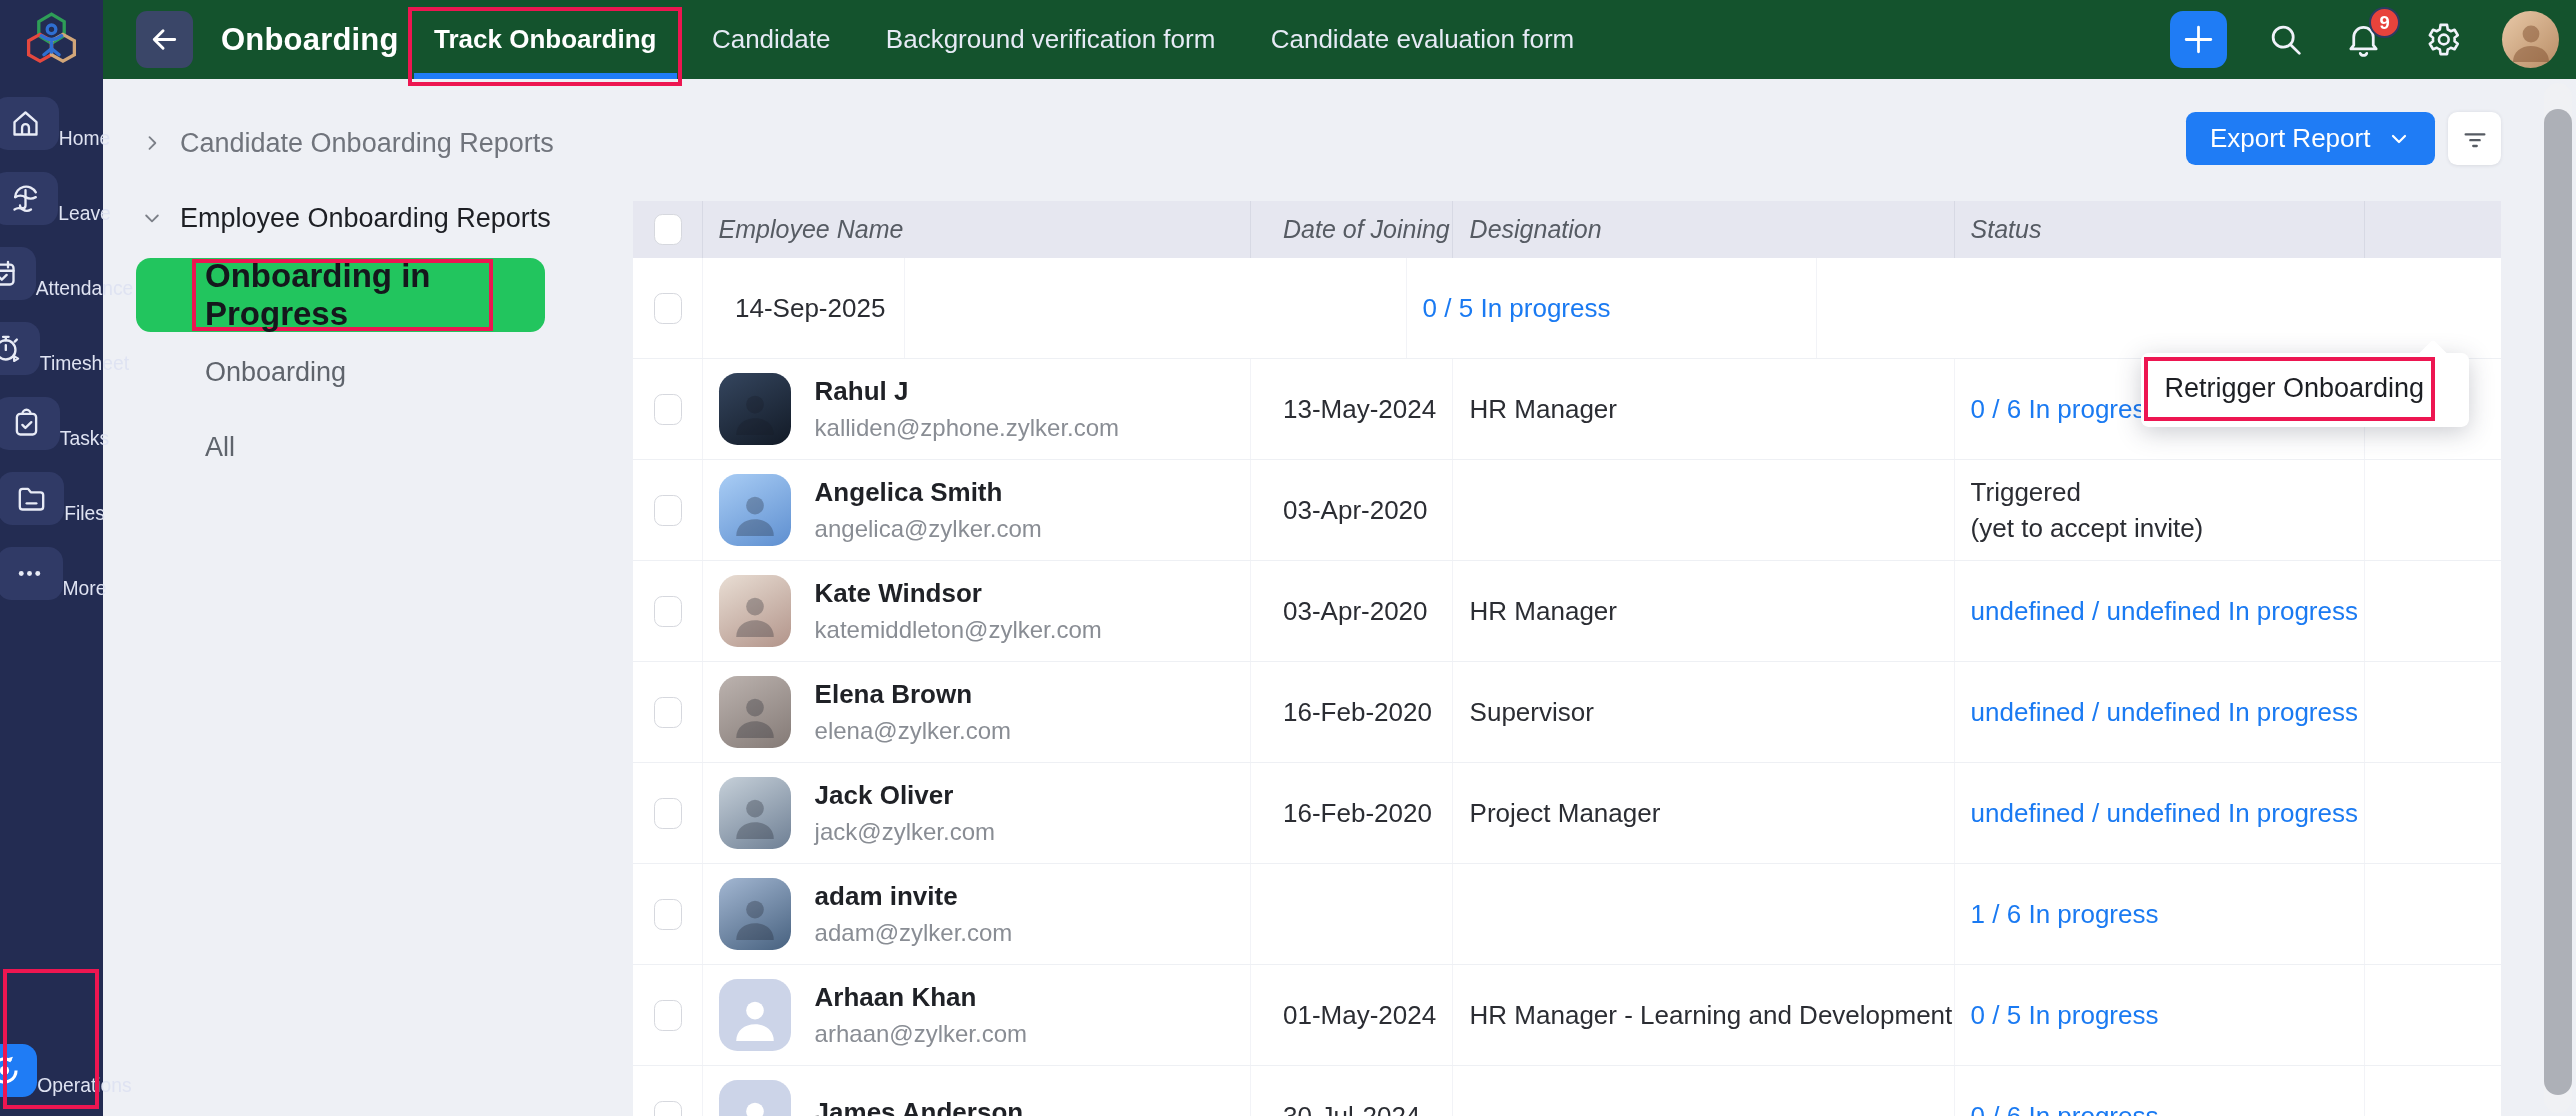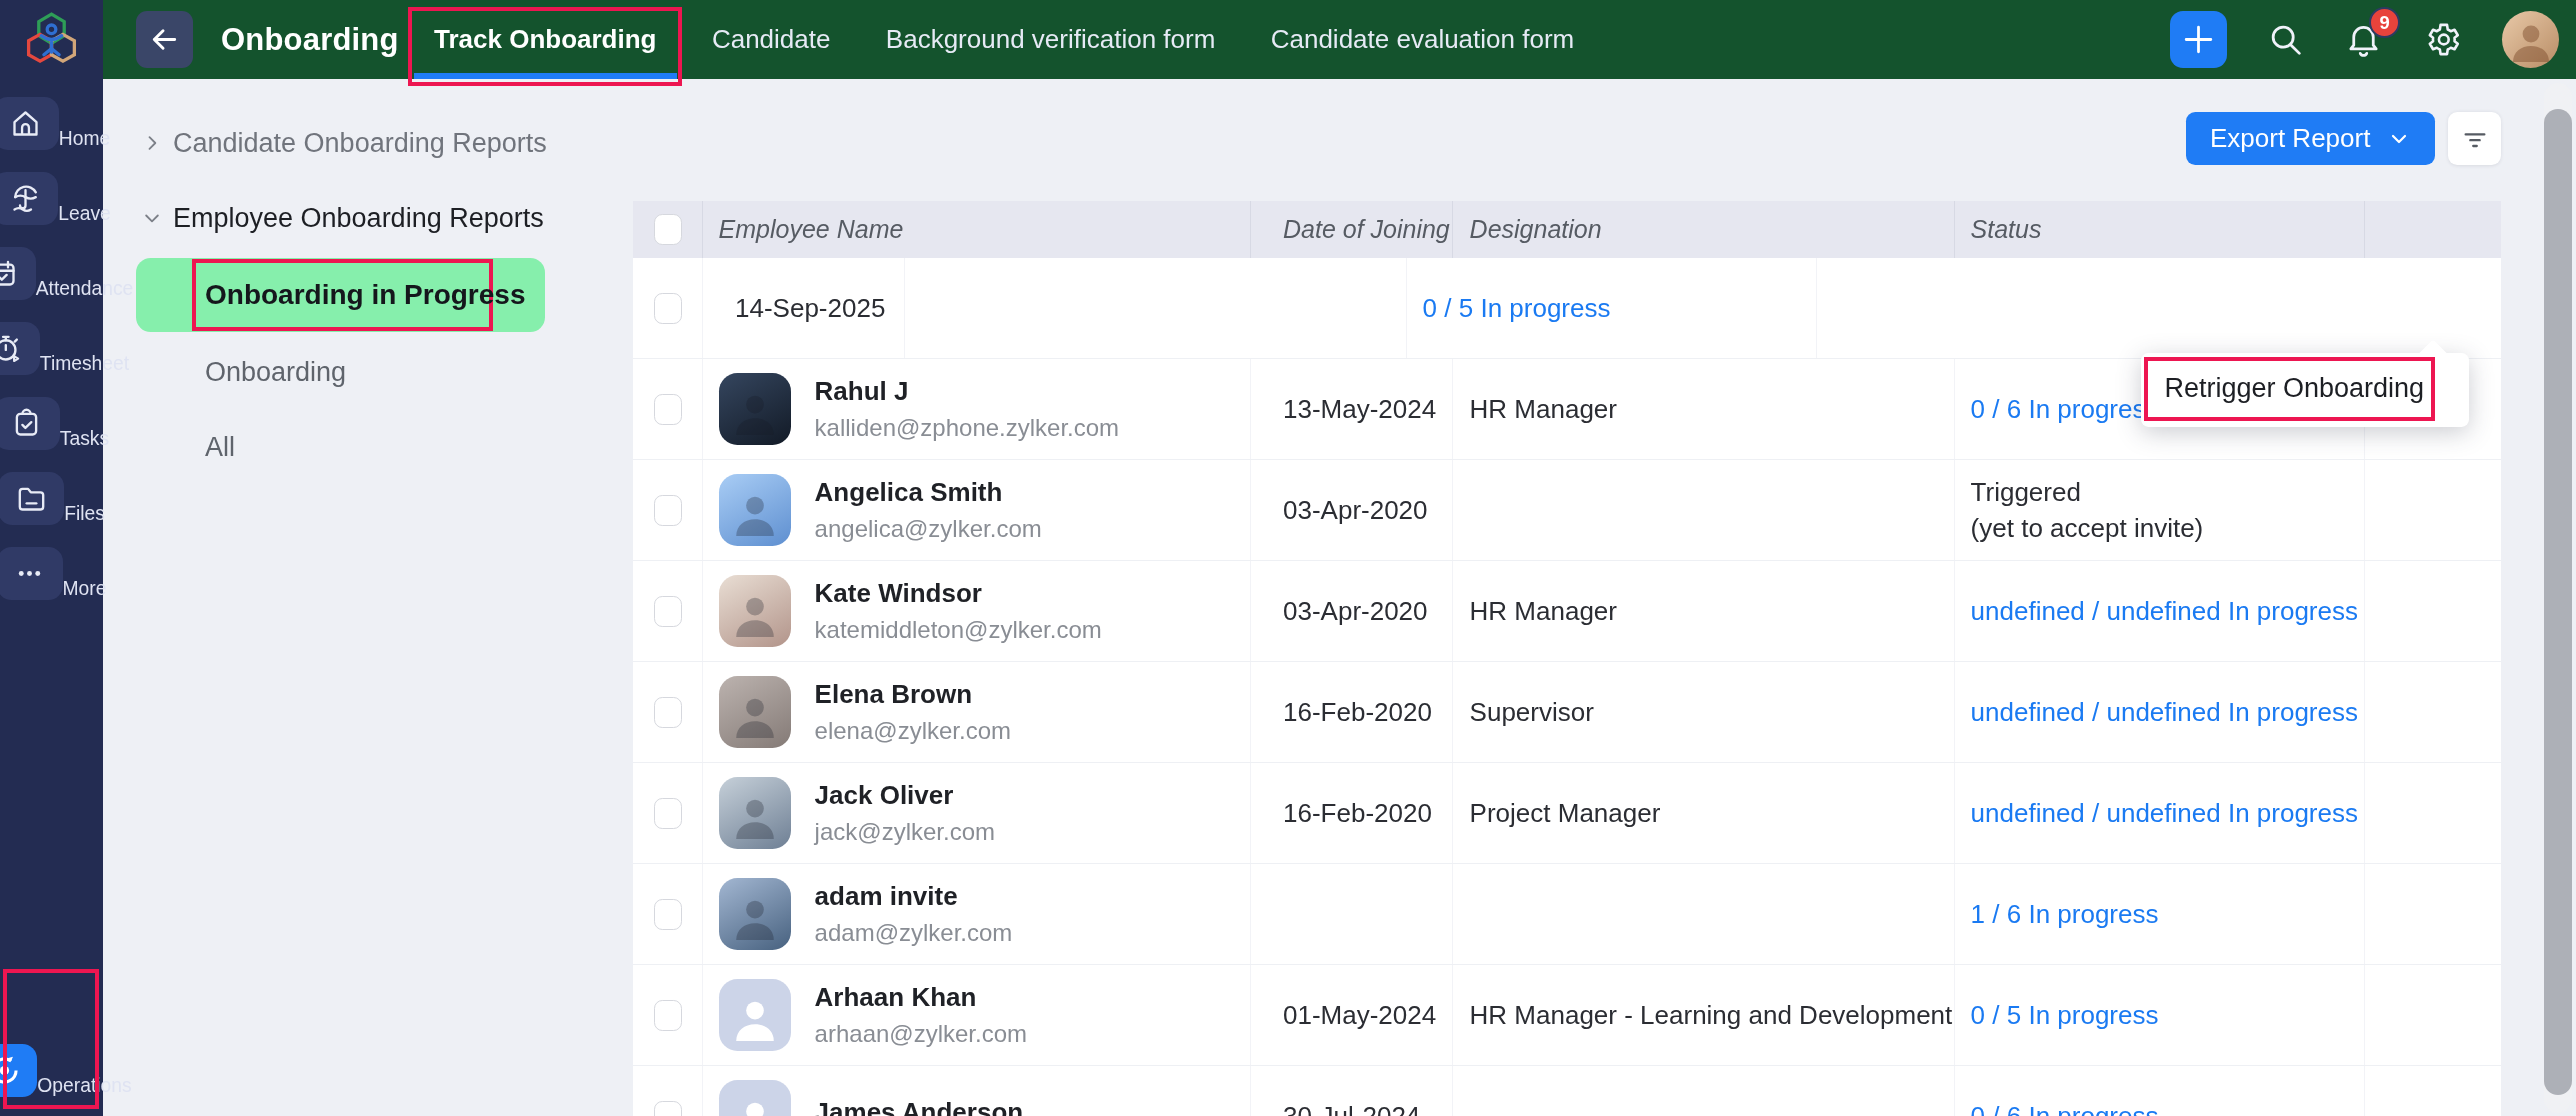--- a/index.html
+++ b/index.html
@@ -27,25 +27,25 @@
   .sidebar { position:absolute; left:0; top:79px; width:103px; height:1038px; background:#232c52; display:flex; flex-direction:column; align-items:center; padding-top:18.4px; z-index:20; }
   .side-item { display:flex; flex-direction:row; align-items:flex-end; margin-bottom:22px; cursor:pointer; }
   .side-tile { width:66px; height:53px; border-radius:14.7px; background:#303a66; color:#e8ebf6; display:flex; align-items:center; justify-content:center; }
   .side-label { margin-top:9.2px; font-size:19.3px; color:#dfe3f2; }
   .side-spacer { flex:1; }
   .side-item.operations .side-tile { background:#1f7cf5; color:#fff; }
   .side-item.operations { margin-bottom:20px; }
 
   
   .subnav { position:absolute; left:103px; top:79px; width:477px; height:1038px; background:#eef0f5; padding-top:44px; z-index:10; }
-  .tree-parent { display:flex; align-items:center; gap:11px; padding-left:39px; height:40px; font-size:27px; cursor:pointer; }
+  .tree-parent { display:flex; align-items:center; gap:18px; padding-left:39px; height:40px; font-size:27px; cursor:pointer; }
   .tree-parent .chev { color:#7c8088; display:flex; }
   .tree-parent.collapsed { color:#70747c; margin-bottom:35px; }
   .tree-parent.expanded { color:#1d1f24; font-weight:500; margin-bottom:20px; }
-  .tree-pill { position:relative; margin:13px 35px 0 33px; height:74px; background:#86efac; border-radius:14.7px; display:flex; align-items:center; padding-left:69px; font-size:28px; font-weight:700; color:#15171c; cursor:pointer; }
+  .tree-pill { position:relative; margin:13px 35px 0 33px; height:74px; background:#22c55e; border-radius:14.7px; display:flex; align-items:center; padding-left:69px; font-size:33px; font-weight:700; color:#15171c; cursor:pointer; }
   .tree-pill .ann { position:absolute; left:56px; right:52px; top:0.9px; bottom:0.9px; border:4.6px solid #ed1651; background:transparent; }
   .tree-sub { padding-left:102px; height:40px; display:flex; align-items:center; font-size:27px; color:#5f646c; cursor:pointer; }
   .tree-sub.onboarded { margin-top:20px; }
   .tree-sub.all { margin-top:35px; }
 
   
   .main { position:absolute; left:580px; top:79px; width:1996px; height:1038px; background:#eef0f5; }
   .toolbar-row { position:absolute; top:33px; right:75px; display:flex; gap:13px; align-items:center;padding-left:32px; }
   .export-btn { height:53px; padding:0 24px; background:#1f7cf5; border-radius:9.2px; color:#fff; font-size:26px; font-weight:500; display:flex; align-items:center; gap:16.6px; cursor:pointer; }
   .filter-btn { width:53px; height:53px; background:#ffffff; border-radius:9.2px; box-shadow:0 0.9px 3.7px rgba(40,44,60,.10); display:flex; align-items:center; justify-content:center; color:#565b63; cursor:pointer; }

